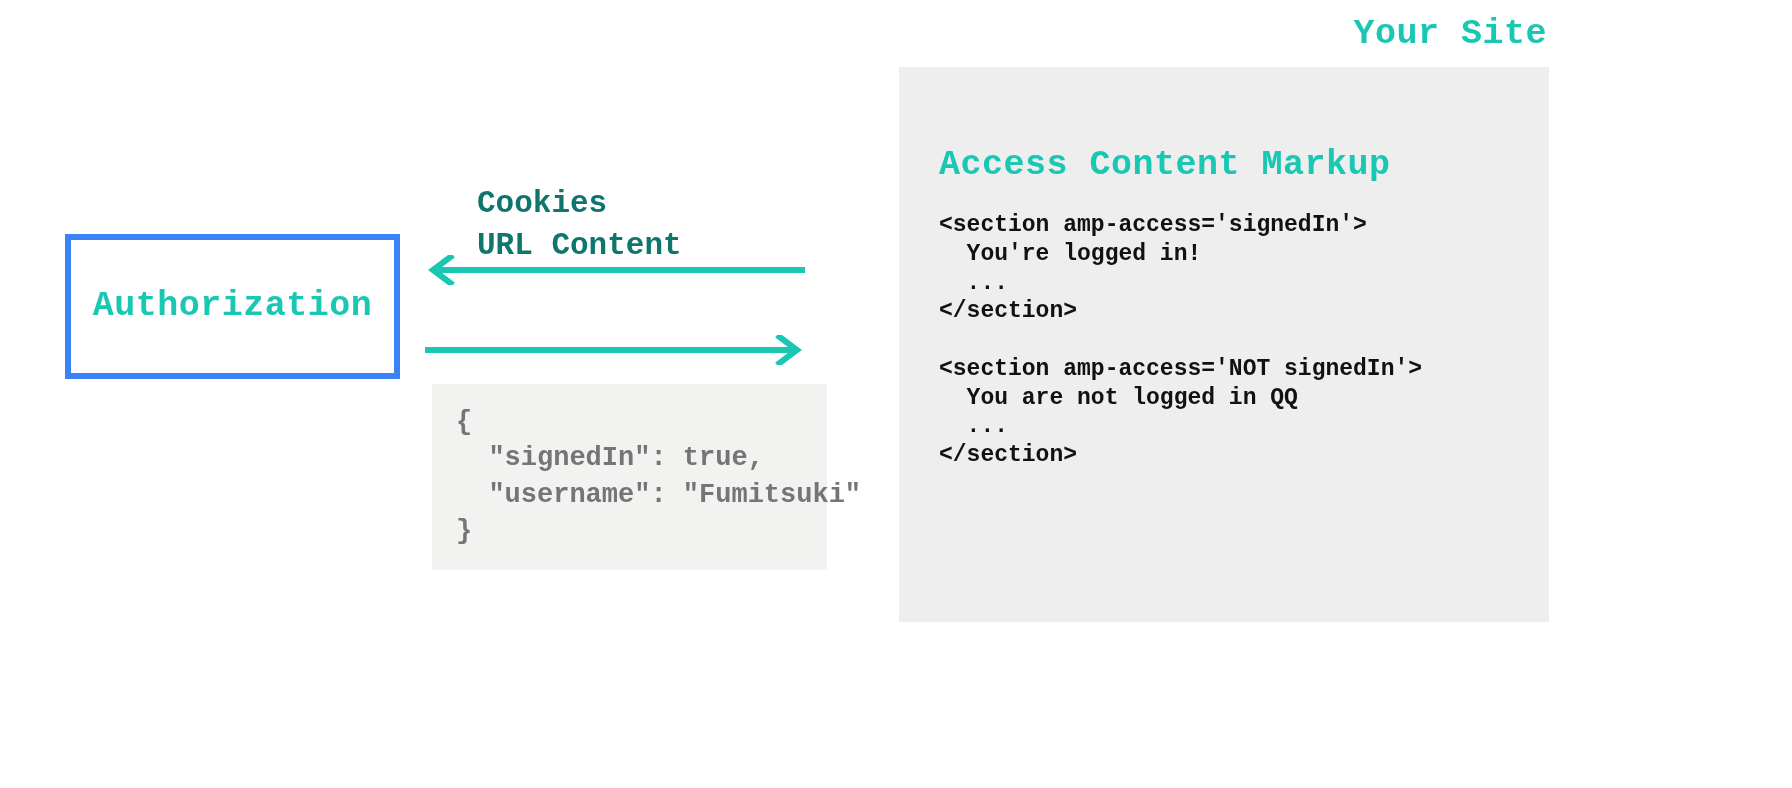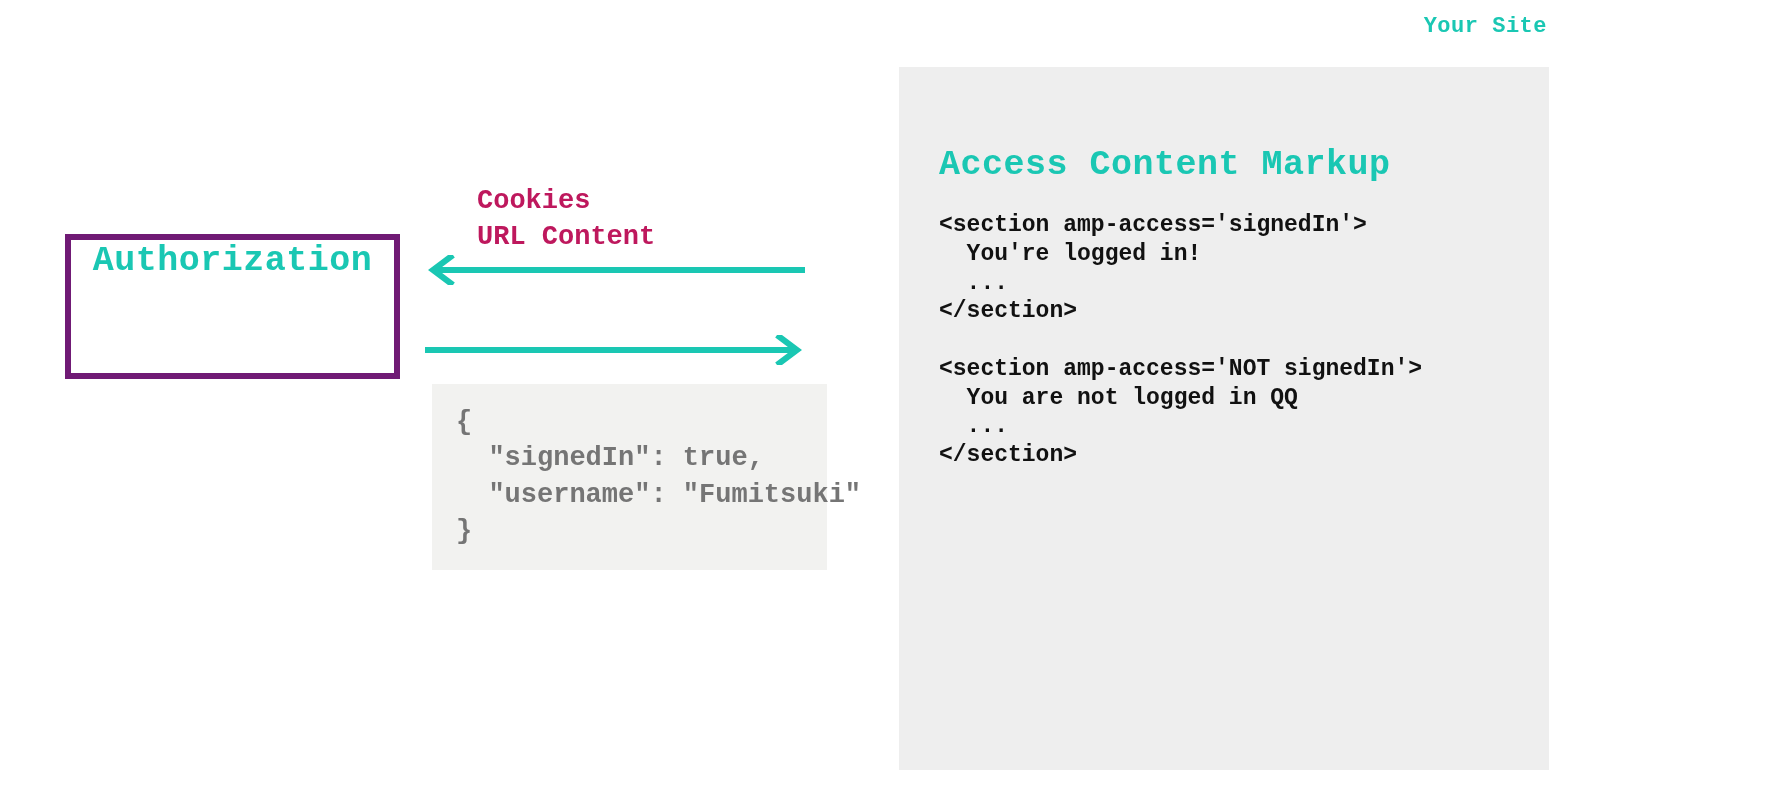--- a/index.html
+++ b/index.html
@@ -16,48 +16,49 @@
     }
     .mono {
       font-family: 'SF Mono', 'Monaco', 'Consolas', 'Courier New', monospace;
     }
     .your-site-label {
       position: absolute;
       top: 14px;
       right: 245px;
       color: #1aC7B3;
       font-weight: 700;
-      font-size: 22px;
+      font-size: 35px;
       letter-spacing: 0.5px;
     }
     .auth-box {
       position: absolute;
       left: 65px;
       top: 234px;
       width: 335px;
       height: 145px;
-      border: 6px solid #701a75;
+      border: 6px solid #3b82f6;
       display: flex;
+      align-items: center;
       justify-content: center;
       text-align: center;
     }
     .auth-box-text {
       color: #1aC7B3;
       font-weight: 700;
       font-size: 35px;
       line-height: 1.25;
       letter-spacing: 0.5px;
     }
     .arrow-labels {
       position: absolute;
       left: 477px;
       top: 183px;
-      color: #be185d;
+      color: #0f766e;
       font-weight: 600;
-      font-size: 27px;
+      font-size: 31px;
       line-height: 1.35;
     }
     .arrow-left {
       position: absolute;
       left: 425px;
       top: 255px;
       width: 380px;
       height: 30px;
     }
     .arrow-right {
@@ -78,21 +79,21 @@
       font-weight: 600;
       font-size: 27px;
       line-height: 1.35;
       white-space: pre;
     }
     .site-panel {
       position: absolute;
       left: 899px;
       top: 67px;
       width: 650px;
-      height: 703px;
+      height: 555px;
       background: #eeeeee;
       padding: 78px 40px 40px 40px;
     }
     .panel-heading {
       color: #1aC7B3;
       font-weight: 700;
       font-size: 35px;
       letter-spacing: 0.5px;
       margin-bottom: 26px;
     }

